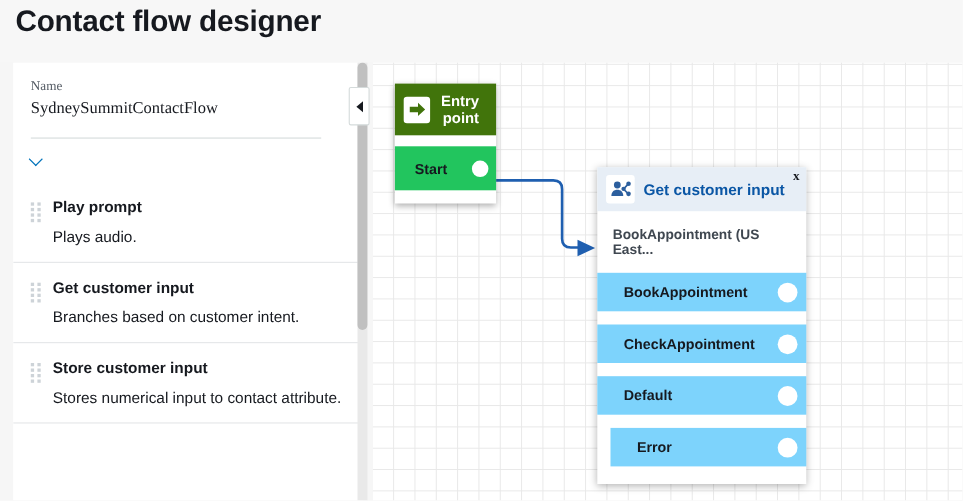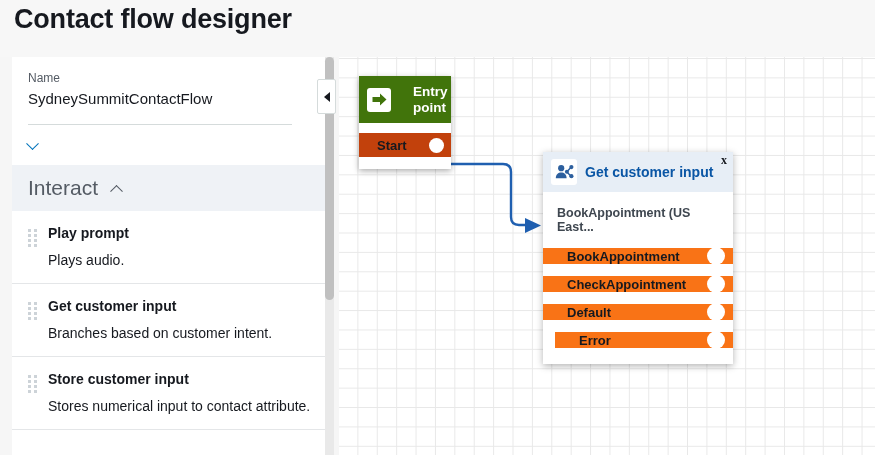--- a/index.html
+++ b/index.html
@@ -24,21 +24,21 @@
     letter-spacing: -0.2px;
   }
 
   
   .left-panel {
     position: absolute; left: 12px; top: 57px;
     width: 318px; height: 398px;
     background: #ffffff;
     overflow: hidden;
   }
-  .panel-top { padding: 14px 16px 0 16px; }
+  .panel-top { padding: 14px 16px 0 16px; font-family: Liberation Serif, serif; }
   .field-label {
     font-size: 12px; color: #545b64; margin-bottom: 5px;
   }
   .field-value {
     font-size: 15px; color: #16191f; padding-bottom: 17px;
     border-bottom: 1px solid #d5dbdb;
     width: 264px;
   }
   .link-row {
     margin-top: 17px; margin-bottom: 14px;
@@ -131,37 +131,38 @@
   .node-entry {
     position: absolute; left: 20px; top: 19px;
     width: 92px;
     background: #ffffff;
     box-shadow: 0 2px 6px rgba(0,0,0,.32);
     z-index: 3;
   }
   .entry-head {
     background: #41740b;
     height: 47px;
-    display: flex; align-items: center; gap: 22px;
+    display: flex; align-items: center; gap: 10px;
     padding: 0 8px;
+    text-align: right;
   }
   .entry-icon {
     width: 24px; height: 24px; background: #ffffff; border-radius: 3px;
     display: flex; align-items: center; justify-content: center;
     flex: none;
   }
   .entry-icon svg { display: block; }
   .entry-head-label {
     color: #ffffff; font-size: 13.5px; font-weight: 700; line-height: 1.12;
   }
   .entry-body { padding: 10px 0 12px 0; }
   .port-row {
     position: relative;
-    background: #c2410c;
-    height: 24px;
+    background: #22c55e;
+    height: 40px;
     display: flex; align-items: center;
     padding-left: 18px;
     margin-bottom: 4px;
   }
   .port-row:last-child { margin-bottom: 0; }
   .port-label { font-size: 13px; font-weight: 700; color: #16191f; }
   .port-dot {
     position: absolute; right: 7px; top: 50%;
     width: 15px; height: 15px; margin-top: -7.5px;
     background: #ffffff; border-radius: 50%;
@@ -195,22 +196,22 @@
     font-size: 12px; font-weight: 700; color: #16191f;
     cursor: pointer; line-height: 1; font-family: "Liberation Serif", serif;
   }
   .block-subtitle {
     font-size: 12.5px; font-weight: 700; color: #3f4750;
     padding: 14px 12px 14px 14px;
   }
   .block-ports { padding: 0 0 16px 0; }
   .bport-row {
     position: relative;
-    background: #f97316;
-    height: 16px;
+    background: #7dd3fc;
+    height: 35px;
     display: flex; align-items: center;
     padding-left: 24px;
     margin-bottom: 12px;
   }
   .bport-row:last-child { margin-bottom: 0; margin-left: 12px; }
   .bport-label { font-size: 13px; font-weight: 700; color: #16191f; }
   .bport-dot {
     position: absolute; right: 8px; top: 50%;
     width: 18px; height: 18px; margin-top: -9px;
     background: #ffffff; border-radius: 50%;
@@ -229,24 +230,20 @@
   <div class="left-panel">
 
     <div class="panel-top">
       <div class="field-label">Name</div>
       <div class="field-value">SydneySummitContactFlow</div>
       <div class="link-row">
         <span class="chev-down"></span>
       </div>
     </div>
 
-    <div class="section-header">
-      <span class="section-title">Interact</span>
-      <span class="chev-up"></span>
-    </div>
 
     <div class="block-item">
       <span class="drag-handle">
         <i></i>
           <i></i>
           <i></i>
           <i></i>
           <i></i>
           <i></i>
           <i></i>

